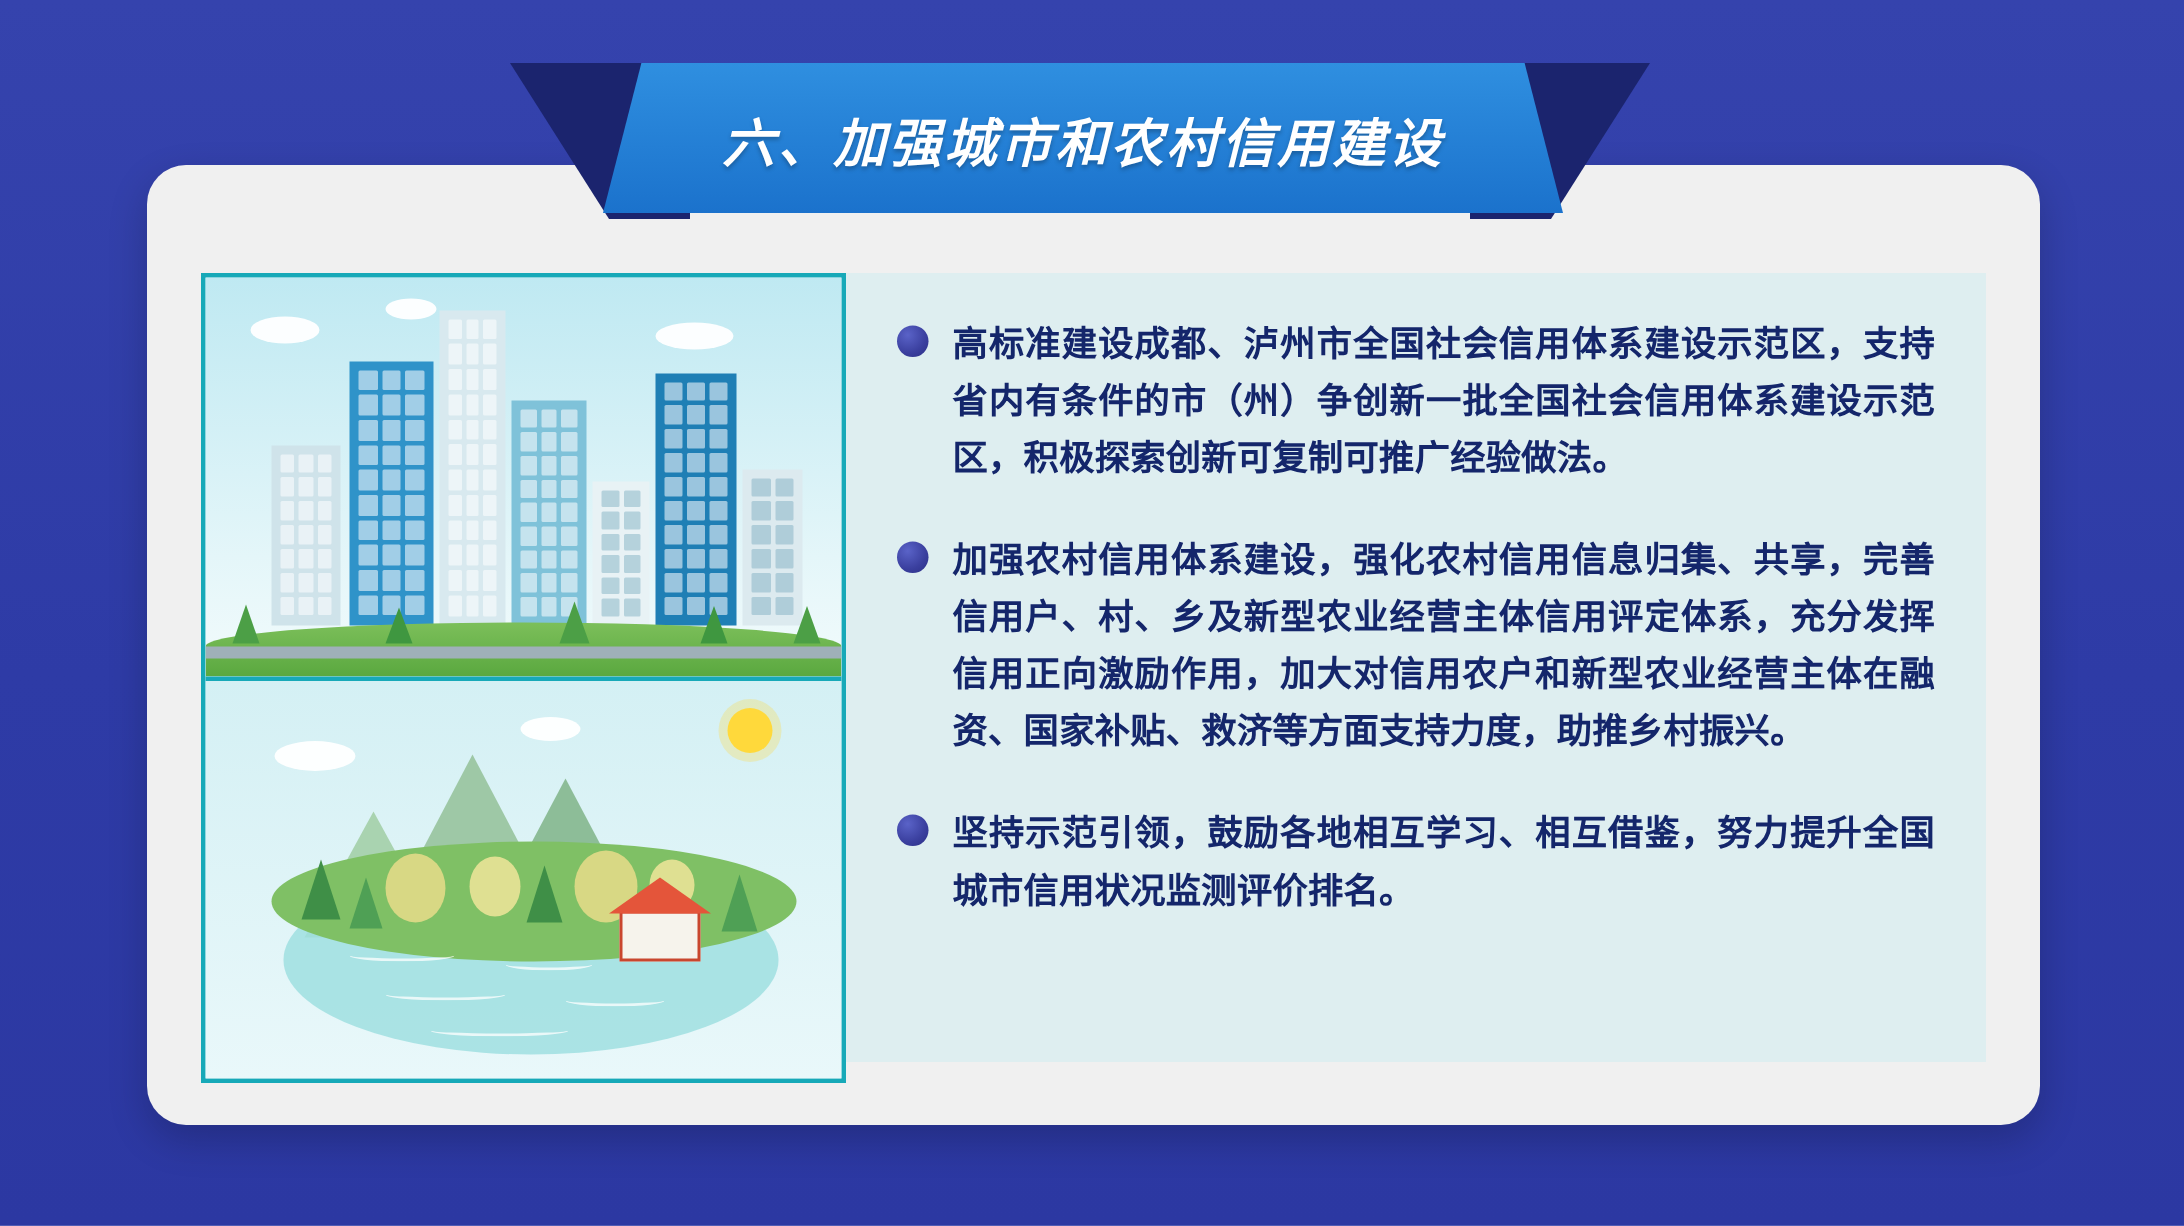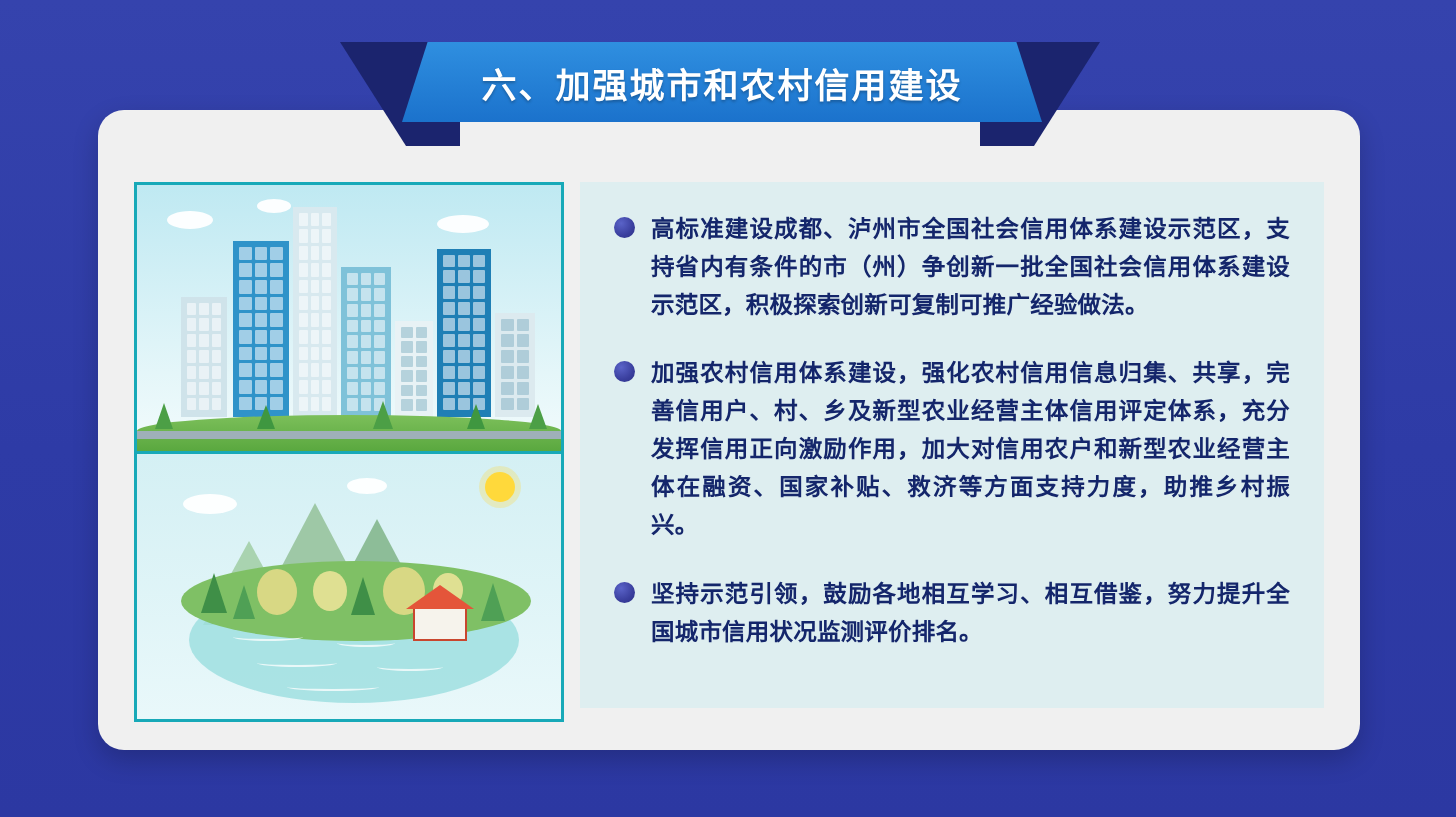--- a/index.html
+++ b/index.html
@@ -47,26 +47,27 @@
     width: 120px;
     height: 104px;
     background: #1b246e;
     clip-path: polygon(0 0, 100% 0, 45% 100%, 0 100%);
   }
   .banner {
     position: absolute;
     left: 62px;
     top: 0;
     width: 640px;
-    height: 80px;
+    height: 100px;
     background: linear-gradient(180deg, #2f8fe0 0%, #1b72cc 100%);
     clip-path: polygon(4% 0, 96% 0, 100% 100%, 0 100%);
     display: flex;
     align-items: center;
     justify-content: center;
+    font-style: italic;
   }
   .banner-title {
     color: #ffffff;
     font-size: 35px;
     font-weight: bold;
     letter-spacing: 2px;
     text-shadow: 0 2px 3px rgba(0,0,0,0.25);
     white-space: nowrap;
   }
 
@@ -83,21 +84,21 @@
     z-index: 3;
   }
 
   .card-inner {
     position: absolute;
     left: 36px;
     top: 72px;
     right: 36px;
     bottom: 42px;
     display: flex;
-    gap: 16px;
+    gap: 0px;
   }
 
   
   .illus {
     width: 430px;
     height: 540px;
     border: 3px solid #17a9b8;
     box-sizing: border-box;
     flex: none;
     display: flex;

